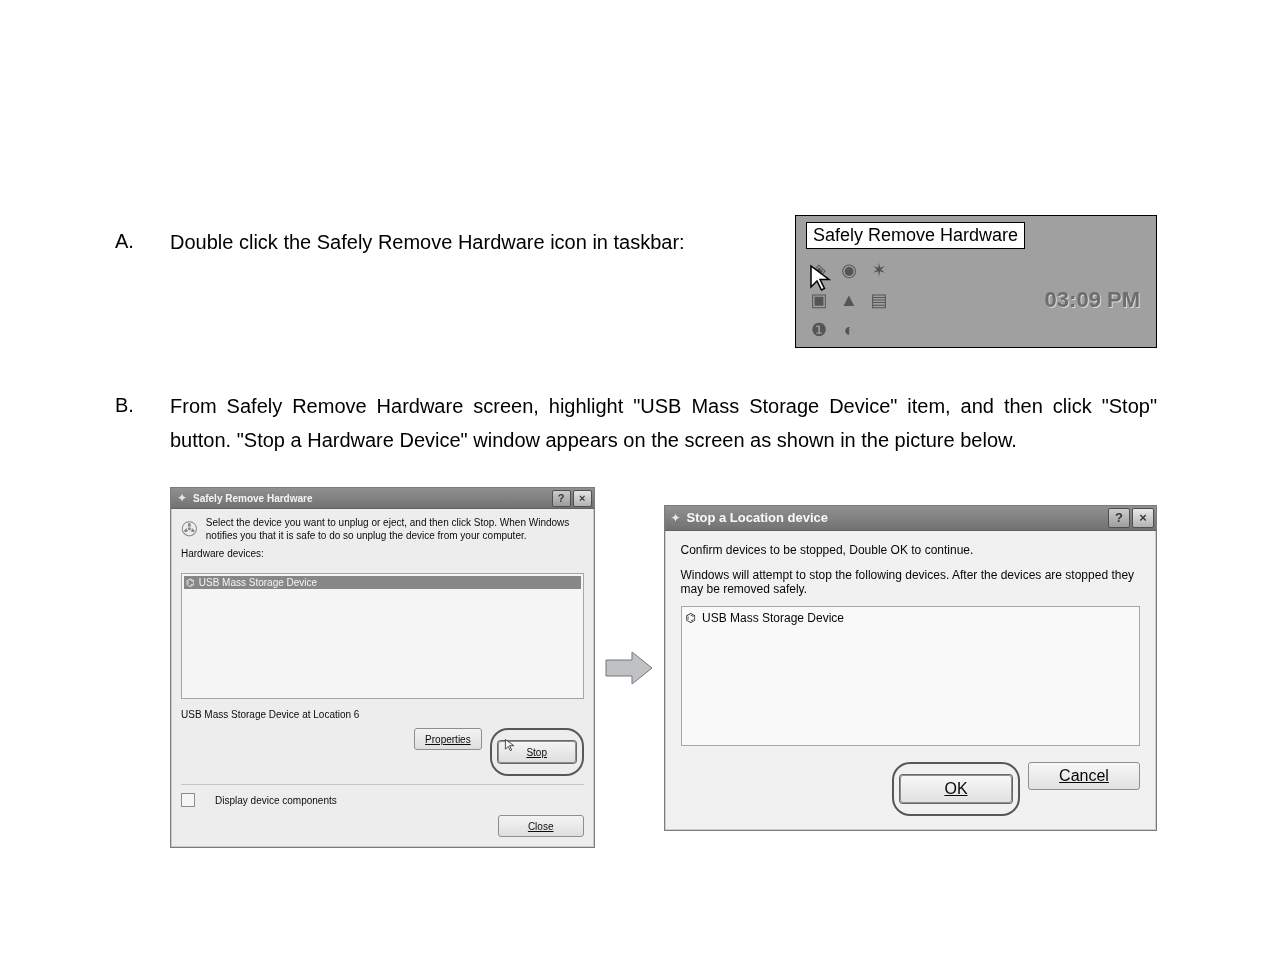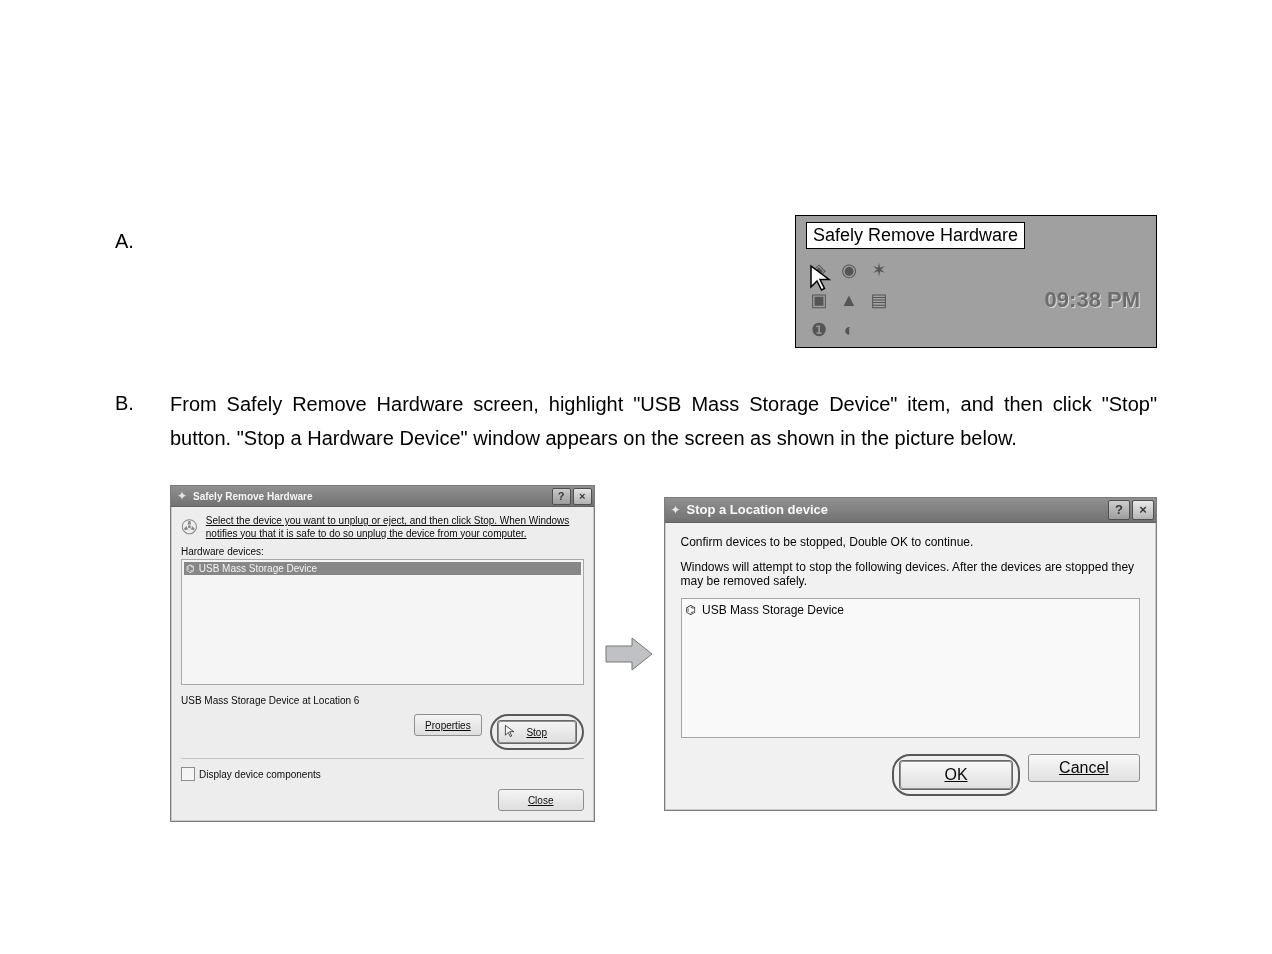--- a/index.html
+++ b/index.html
@@ -141,21 +141,21 @@
 
   .win-body { padding: 8px 10px 10px 10px; position: relative; }
   .intro {
     display: flex;
     gap: 8px;
   }
   .intro .bigicon {
     font-size: 20px; color: #888;
     width: 24px; text-align: center;
   }
-  .label-small { margin-top: 6px; margin-bottom: 2px; }
+  .label-small { margin-top: 6px; margin-bottom: 14px; }
   .devlist {
     border: 1px solid #a7a9ad;
     height: 120px;
     background: #fff;
     padding: 2px;
     overflow: hidden;
   }
   .devlist-item {
     display: flex;
     align-items: center;
@@ -171,52 +171,53 @@
     border-radius: 3px;
     padding: 1px 10px;
     background: linear-gradient(#fefefe, #e6e6e8);
     font-size: 10px;
     height: 18px;
     display: inline-flex; align-items: center; justify-content: center; text-decoration: underline;
   }
   .btn.primary { box-shadow: 0 0 0 1px #666; }
   .row-right { display: flex; justify-content: flex-end; gap: 8px; margin-top: 8px; }
   hr.sep { border: none; border-top: 1px solid #c9cbce; margin: 8px 0; }
-  .chk { display: flex; align-items: center; gap: 4px; }
+  .chk { display: flex; align-items: center; gap: 20px; }
   .chkbox { width: 12px; height: 12px; border: 1px solid #8d8f93; background: #fff; }
   .cursor-mini { position: absolute; width: 14px; height: 14px; }
   .cursor-mini svg { width: 100%; height: 100%; }
 
   .win2 .win-body { padding: 12px 16px 14px 16px; }
   .win2 .titlebar { height: 24px; }
   .win2 .titlebar .t-text { font-size: 13px; }
   .win2 .tb-btn { width: 20px; height: 18px; font-size: 13px; }
   .devlist2 {
     border: 1px solid #a7a9ad;
     height: 130px;
     background: #fff;
     margin-top: 10px;
     padding: 4px;
   }
   .devlist2-item { display: flex; align-items: center; gap: 6px; }
   .win2 .btn { font-size: 16px; padding: 2px 20px; height: 22px; }
   .oval {
     border: 2px solid #555;
     border-radius: 18px;
-    padding: 5px 6px;
+    padding: 11px 6px;
     display: inline-flex;
   }
 </style>
 </head>
 <body>
 
 <div class="page">
 
   <div class="step">
     <div class="step-label">A.</div>
+    <div class="step-text" style="max-width:620px;">Double click the Safely Remove Hardware icon in taskbar:</div>
   </div>
 
   <div class="taskbar-snip">
     <div class="taskbar-tip">Safely Remove Hardware</div>
     <div class="taskbar-body">
       <div style="position:relative;">
         <div class="tray">
           <span class="tray-ico">◈</span>
           <span class="tray-ico">◉</span>
           <span class="tray-ico">✶</span>
@@ -225,21 +226,21 @@
           <span class="tray-ico">▤</span>
           <span class="tray-ico">❶</span>
           <span class="tray-ico">◐</span>
         </div>
         <span class="cursor-ovl" style="left:2px; top:6px;">
           <svg viewBox="0 0 20 20">
               <path d="M2 2 L2 16 L6 12 L9 18 L11 17 L8 11 L14 11 Z" fill="#fff" stroke="#000" stroke-width="1"></path>
             </svg>
         </span>
       </div>
-      <div class="taskbar-time">09:38 PM</div>
+      <div class="taskbar-time">03:09 PM</div>
     </div>
   </div>
 
   <div class="step" style="margin-top:130px;">
     <div class="step-label">B.</div>
     <div class="step-text">From Safely Remove Hardware screen, highlight "USB Mass Storage Device" item, and then click "Stop" button. "Stop a Hardware Device" window appears on the screen as shown in the picture below.</div>
   </div>
 
   <div class="dialog-row">
 
@@ -247,21 +248,21 @@
       <div class="titlebar">
         <span class="t-icon">✦</span>
         <span class="t-text">Safely Remove Hardware</span>
         <span class="tb-spacer"></span>
         <span class="tb-btn">?</span>
         <span class="tb-btn close">×</span>
       </div>
       <div class="win-body">
         <div class="intro">
           <div class="bigicon">✇</div>
-          <div style="line-height:1.25;text-decoration:underline;">Select the device you want to unplug or eject, and then click Stop. When Windows notifies you that it is safe to do so unplug the device from your computer.</div>
+          <div style="line-height:1.25;">Select the device you want to unplug or eject, and then click Stop. When Windows notifies you that it is safe to do so unplug the device from your computer.</div>
         </div>
         <div class="label-small">Hardware devices:</div>
         <div class="devlist">
           <div class="devlist-item selected">
             <span>⌬</span>
             <span>USB Mass Storage Device</span>
           </div>
         </div>
         <div style="margin-top:10px;">USB Mass Storage Device at Location 6</div>
         <div class="row-right" style="position:relative;">

